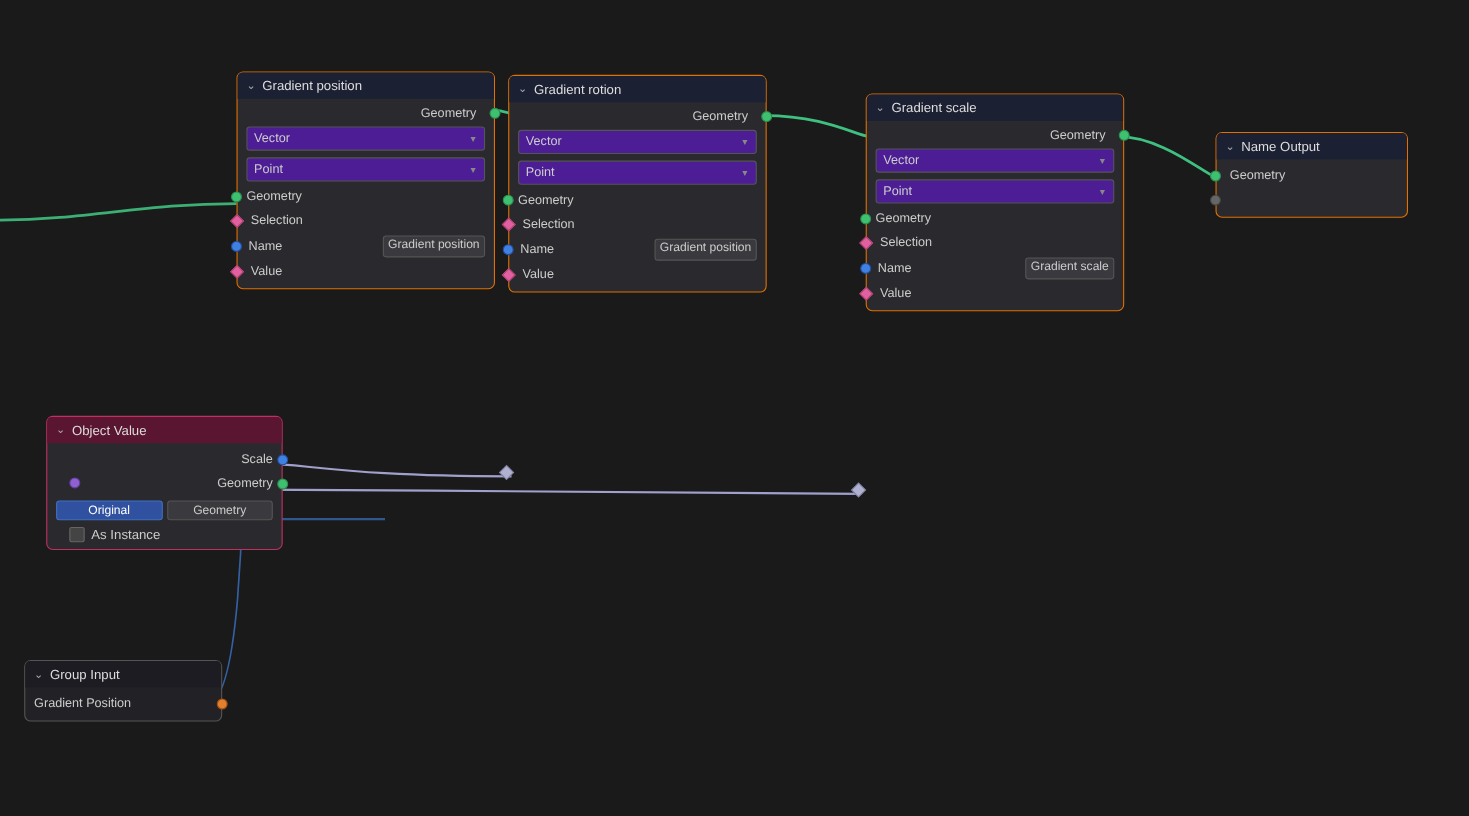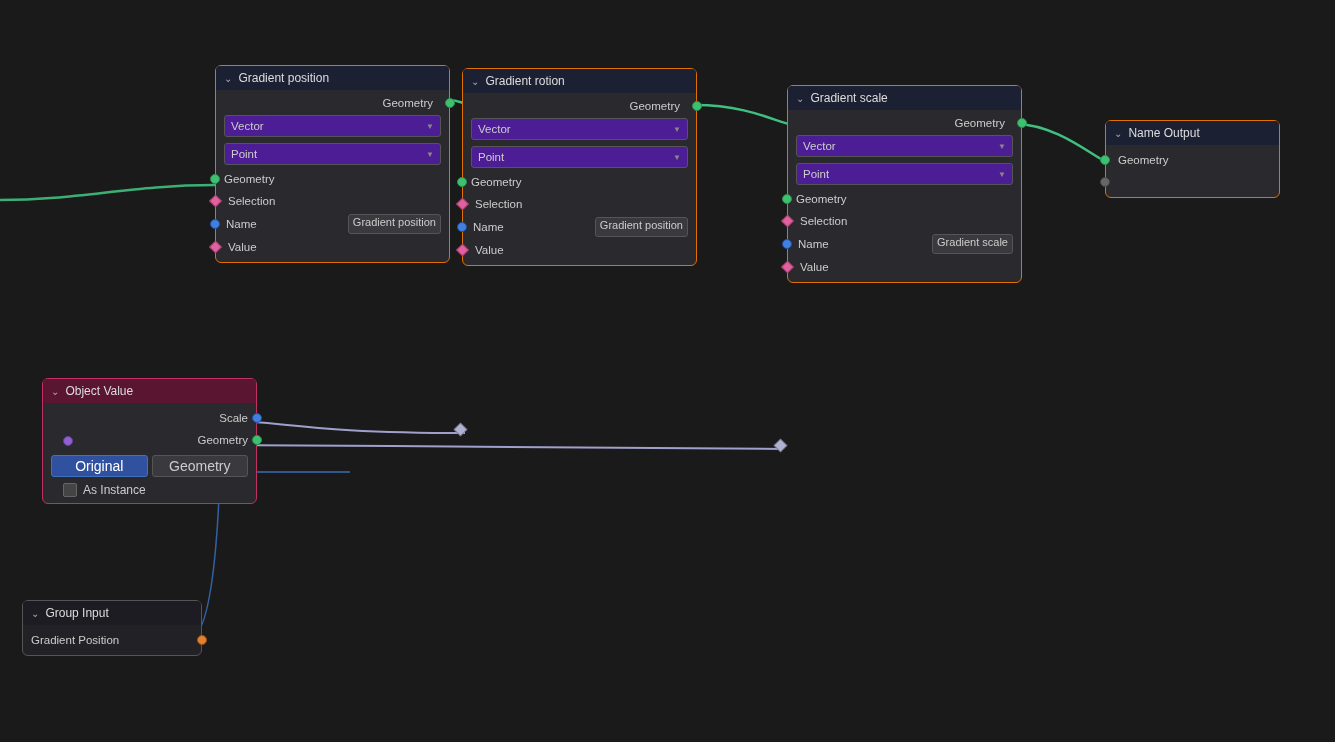--- a/index.html
+++ b/index.html
@@ -176,21 +176,21 @@
       display: flex;
       gap: 4px;
       padding: 4px 8px;
     }
     .btn {
       flex: 1;
       background: #3a3a3e;
       border: 1px solid #555;
       border-radius: 3px;
       color: #cccccc;
-      font-size: 14px;
+      font-size: 11px;
       padding: 2px 4px;
       cursor: pointer;
       text-align: center;
     }
     .btn.active {
       background: #3050a0;
       border-color: #4070c0;
       color: #ffffff;
     }
 

